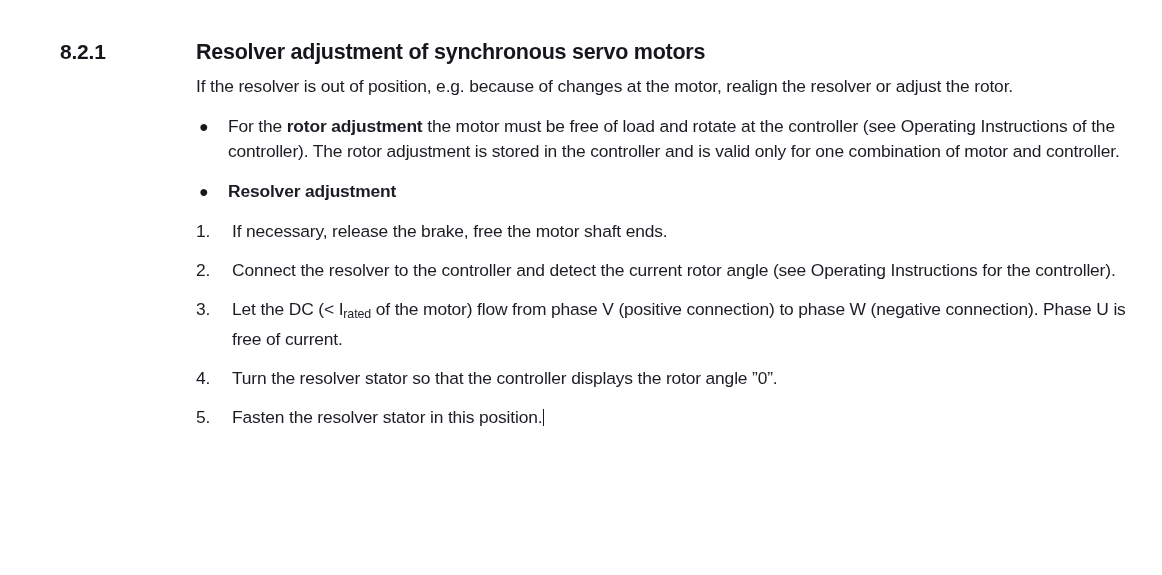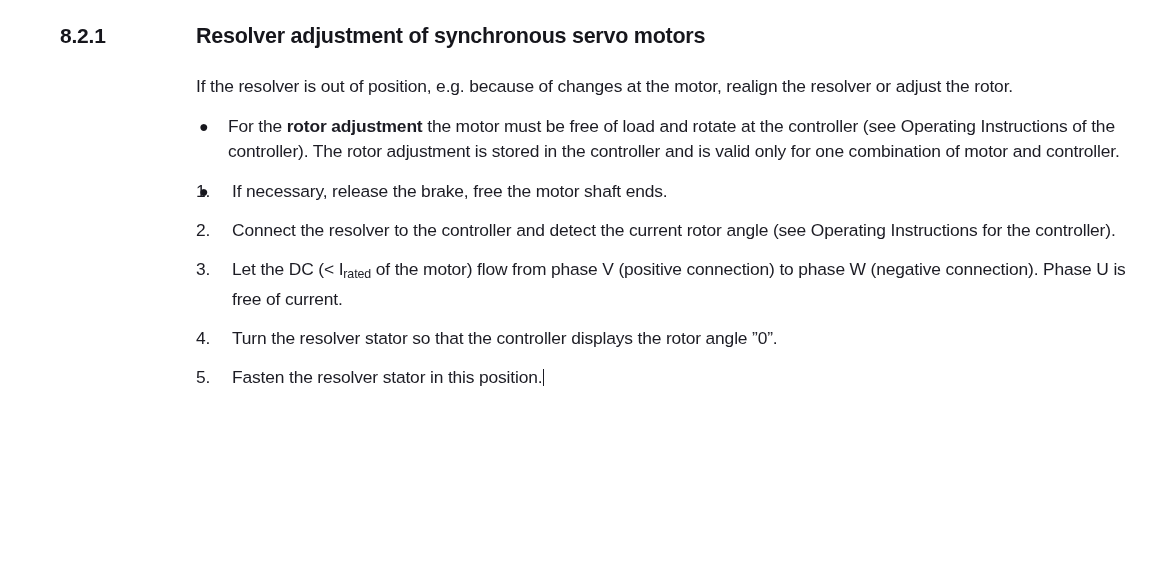--- a/index.html
+++ b/index.html
@@ -19,21 +19,21 @@
     position: relative;
     width: 1162px;
     height: 575px;
     background: #ffffff;
   }
 
   
   .heading-row {
     position: absolute;
     left: 0;
-    top: 24px;
+    top: 40px;
     width: 1162px;
     height: 34px;
   }
   .section-number {
     position: absolute;
     left: 60px;
     top: 0;
     font-size: 21px;
     font-weight: bold;
     letter-spacing: -0.2px;
@@ -145,21 +145,21 @@
   <div class="body-block">
 
 
     <p class="para">If the resolver is out of position, e.g. because of changes at the motor, realign the resolver or adjust the rotor.</p>
 
     <ul class="bullet-list">
       <li class="bullet-item">
         <span class="bullet-marker">●</span><span>For the </span><b>rotor adjustment</b><span> the motor must be free of load and rotate at the controller (see Operating Instructions of the controller). The rotor adjustment is stored in the controller and is valid only for one combination of motor and controller.</span>
       </li>
       <li class="bullet-item">
-        <span class="bullet-marker">●</span>
+        <span class="bullet-marker">●</span><b>Resolver adjustment</b>
       </li>
     </ul>
 
     <ol class="num-list">
       <li class="num-item">
         <span class="num-marker">1.</span><span>If necessary, release the brake, free the motor shaft ends.</span>
       </li>
       <li class="num-item">
         <span class="num-marker">2.</span><span>Connect the resolver to the controller and detect the current rotor angle (see Operating Instructions for the controller).</span>
       </li>

